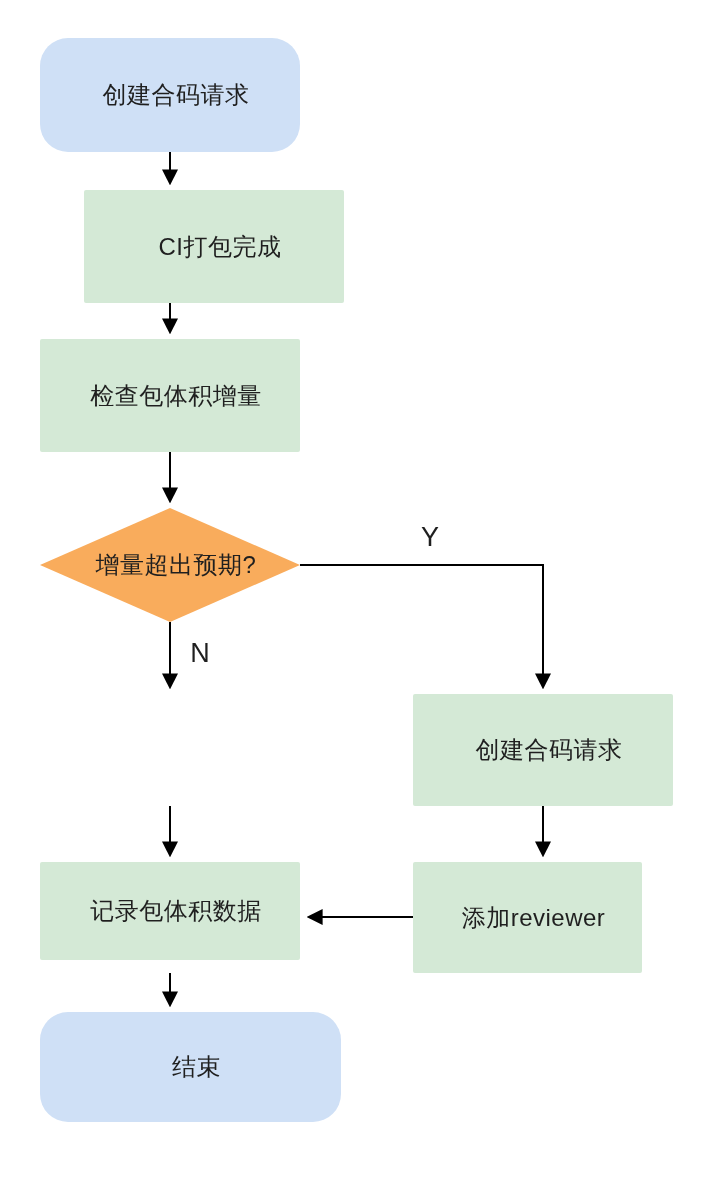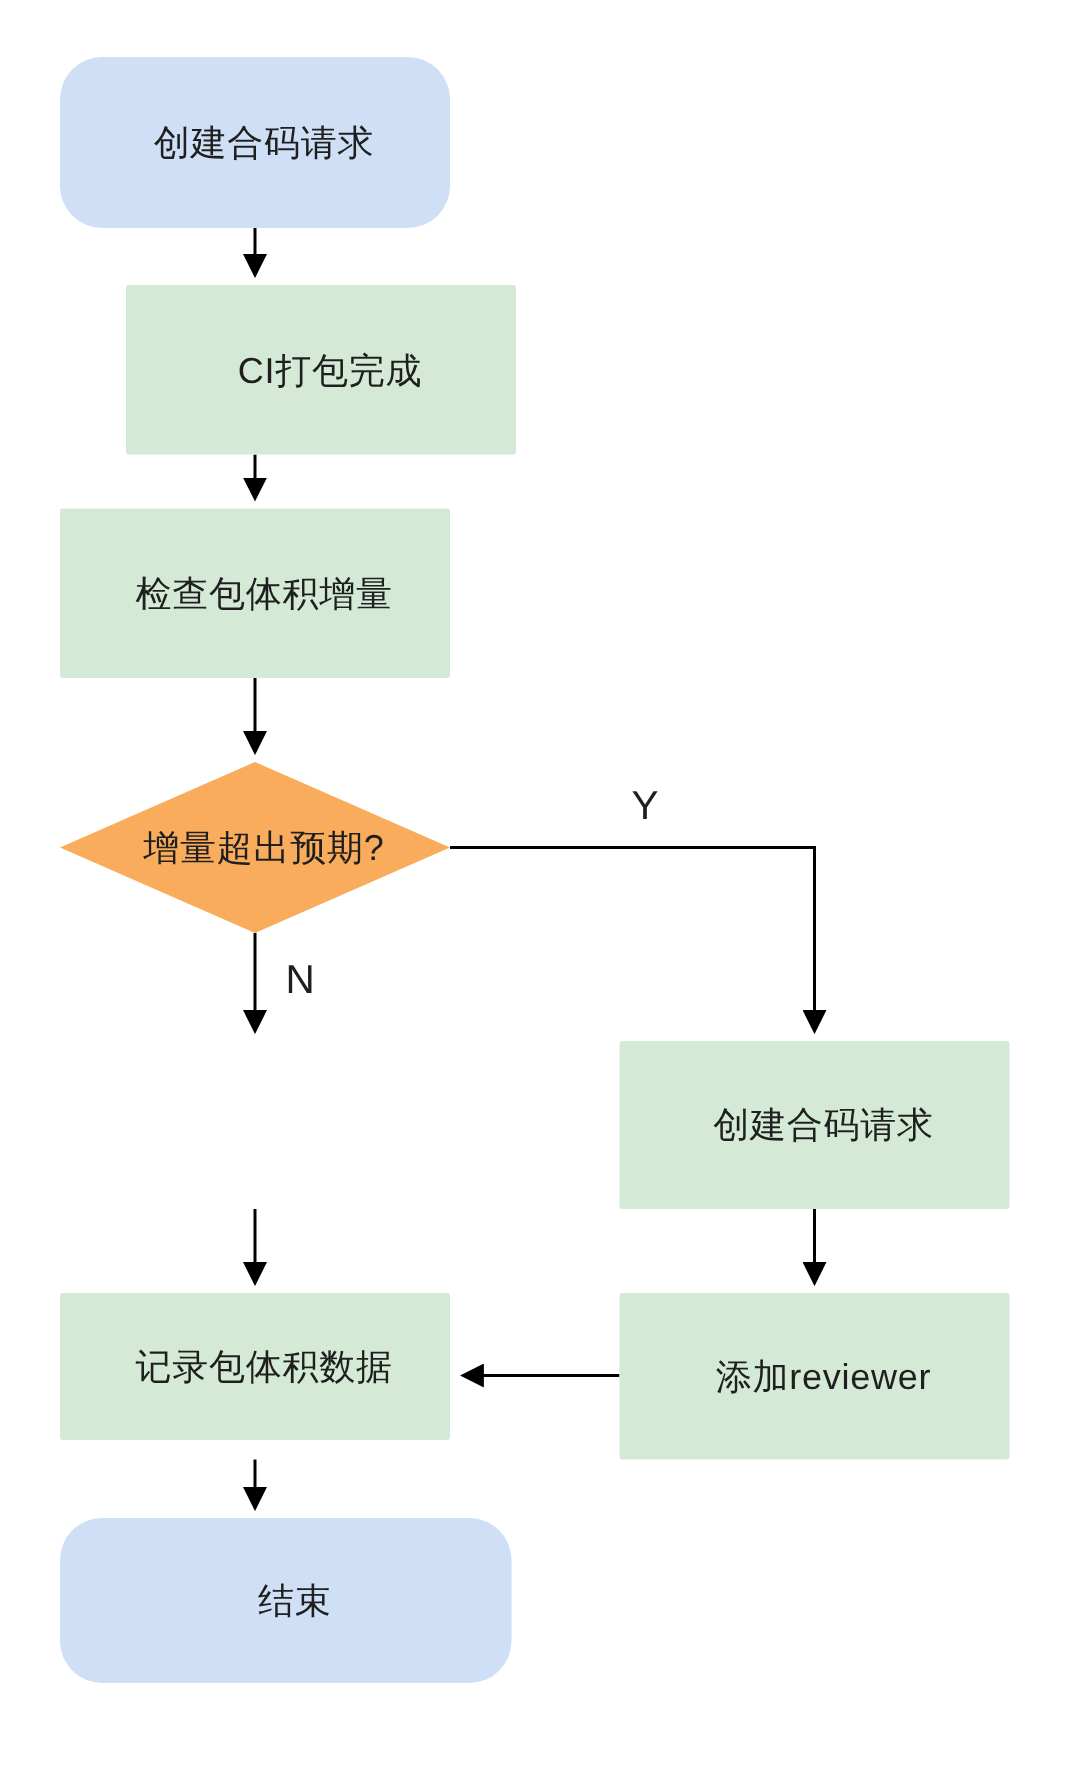--- a/index.html
+++ b/index.html
@@ -56,21 +56,21 @@
     text-align: center;
   }
   
   #n-start    { left: 40px;  top: 38px;   width: 260px; height: 114px; }
   #n-ci       { left: 40px;  top: 190px;  width: 260px; height: 113px; margin-left: 44px; }
   #n-check    { left: 40px;  top: 339px;  width: 260px; height: 113px; }
   #n-decision { left: 40px;  top: 508px;  width: 260px; height: 114px; }
   #n-confirm  { left: 40px;  top: 694px;  width: 260px; height: 112px; }
   #n-guide    { left: 413px; top: 694px;  width: 260px; height: 112px; }
   #n-record   { left: 40px;  top: 862px;  width: 260px; height: 98px; }
-  #n-reviewer { left: 413px; top: 862px;  width: 260px; height: 111px; }
+  #n-reviewer { left: 413px; top: 862px;  width: 229px; height: 111px; }
   #n-end      { left: 40px;  top: 1012px; width: 301px; height: 110px; }
   #lbl-n { left: 183px; top: 638px; }
   #lbl-y { left: 413px; top: 522px; }
 </style>
 </head>
 <body>
 
 <div class="canvas">
 
   <svg class="edges-layer" width="714" height="1194" viewBox="0 0 714 1194" xmlns="http://www.w3.org/2000/svg">

